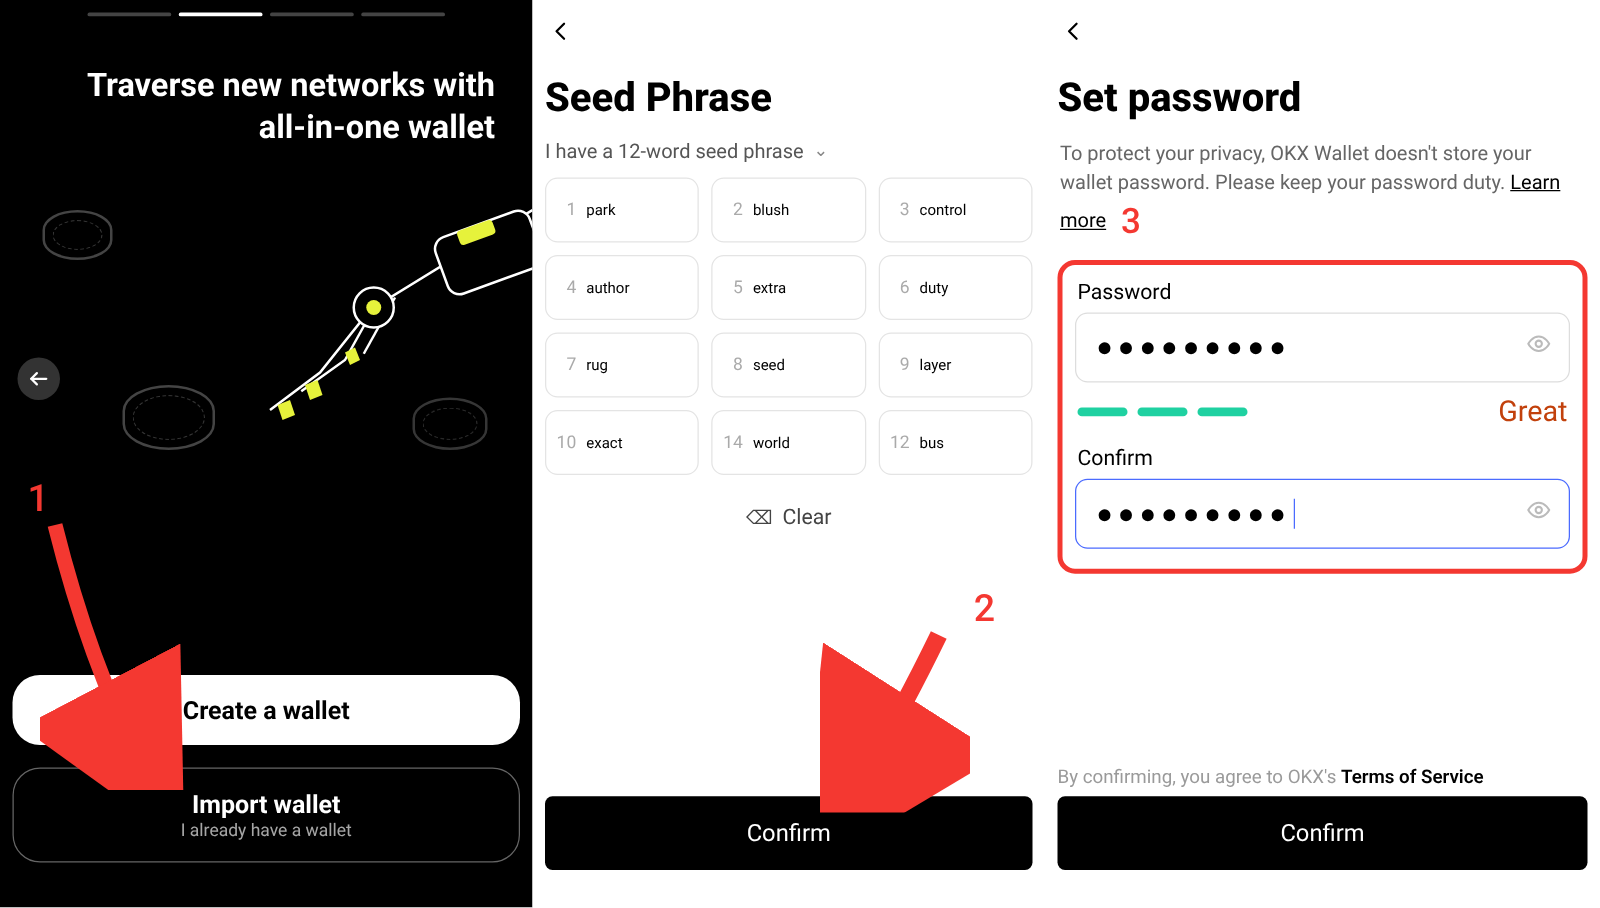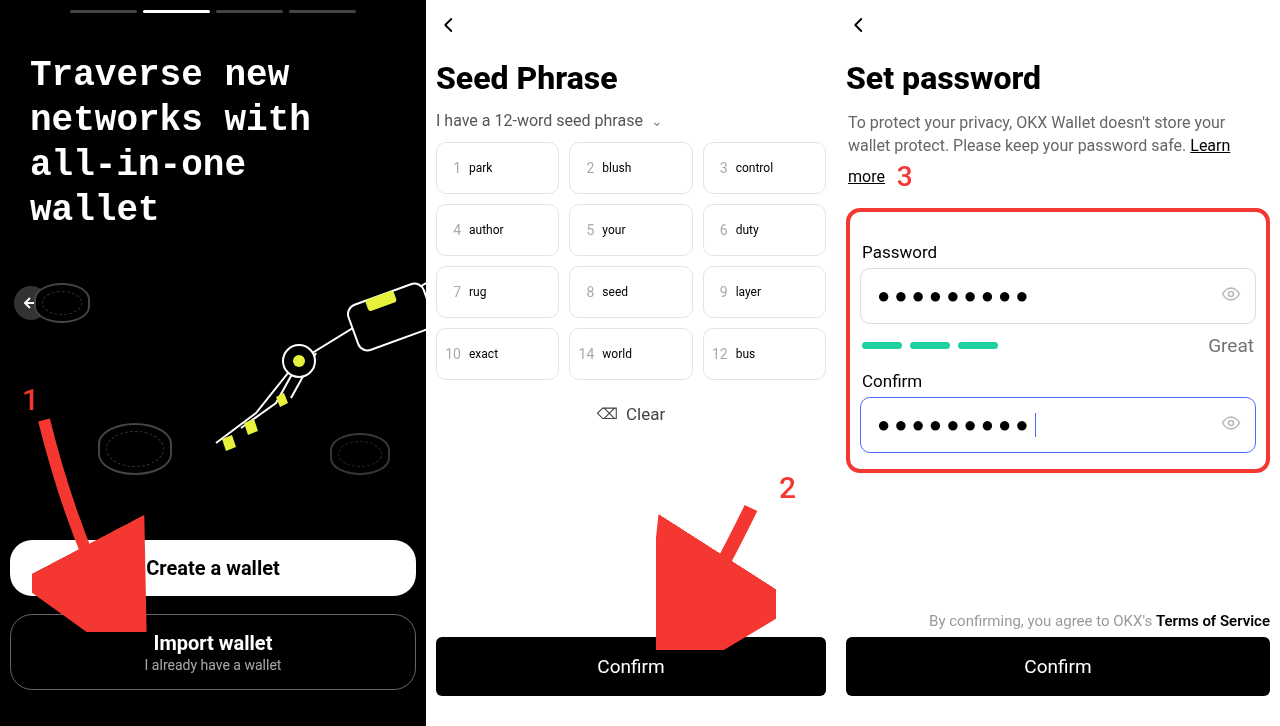--- a/index.html
+++ b/index.html
@@ -7,21 +7,21 @@
   .panel{height:726px;position:relative;}
   .p1{width:426px;background:#000;color:#fff;padding:0 10px;}
   .p2{width:410px;background:#fff;color:#000;padding:0 10px;}
   .p3{width:444px;background:#fff;color:#000;padding:0 10px;}
 
   
   .progress{display:flex;gap:6px;padding:10px 60px 0 60px;}
   .progress span{height:3px;flex:1;background:#444;border-radius:2px;}
   .progress span.active{background:#fff;}
   .back-icon{position:absolute;left:14px;top:286px;width:34px;height:34px;border-radius:50%;background:#333;display:flex;align-items:center;justify-content:center;color:#fff;cursor:pointer;}
-  .hero-title{font-size:36px;font-weight:700;text-align:left;line-height:1.25;padding:40px 20px 0 20px;font-family:Liberation Mono, monospace;}
+  .hero-title{font-size:26px;font-weight:700;text-align:right;line-height:1.25;padding:40px 20px 0 20px;}
   .hero-art{position:relative;height:260px;margin-top:10px;}
   .coin{position:absolute;border-radius:50%;background:#000;border:2px solid #444;}
   .coin::before{content:"";position:absolute;inset:6px;border-radius:50%;border:1px dashed #333;}
   .hand{position:absolute;right:-10px;top:30px;width:300px;height:180px;}
   .btn-stack{position:absolute;bottom:36px;left:10px;right:10px;display:flex;flex-direction:column;gap:18px;}
   .btn{border-radius:22px;padding:16px 10px;text-align:center;cursor:pointer;border:none;}
   .btn-primary{background:#fff;color:#000;}
   .btn-outline{background:#000;color:#fff;border:1px solid #666;}
   .btn .t1{font-size:20px;font-weight:700;}
   .btn .t2{font-size:14px;opacity:.65;margin-top:2px;}
@@ -40,32 +40,32 @@
   .seed-cell{border:1px solid #e4e4e4;border-radius:10px;height:52px;display:flex;align-items:center;padding:0 8px;gap:8px;}
   .seed-cell .n{color:#aaa;font-size:14px;min-width:16px;text-align:right;}
   .seed-cell .w{font-size:12px;}
   .clear-row{display:flex;align-items:center;justify-content:center;gap:8px;color:#444;margin-top:24px;font-size:17px;cursor:pointer;}
   .lock-ico{font-size:15px;}
   .confirm-bar{position:absolute;left:10px;right:10px;bottom:30px;background:#000;color:#fff;text-align:center;font-size:19px;padding:18px 0;border-radius:6px;cursor:pointer;}
 
   
   .desc{color:#666;font-size:16px;line-height:1.45;padding:0 2px 6px 2px;}
   .learn{color:#000;text-decoration:underline;cursor:pointer;}
-  .red-box{border:4px solid #f43831;border-radius:14px;padding:28px 10px 16px 10px;margin-top:4px;}
+  .red-box{border:4px solid #f43831;border-radius:14px;padding:10px 10px 16px 10px;margin-top:4px;}
   .field-label{font-size:17px;padding:2px 2px 6px 2px;}
   .field{border:1px solid #ddd;border-radius:10px;height:56px;display:flex;align-items:center;padding:0 48px 0 16px;position:relative;background:#fff;}
   .field.active{border:1px solid #4b6bff;}
   .dots{letter-spacing:4px;font-size:22px;}
   .eye{position:absolute;right:14px;color:#bbb;font-size:18px;cursor:pointer;}
   .cursor{display:inline-block;width:1px;height:24px;background:#4b6bff;margin-left:2px;vertical-align:middle;}
   .strength-row{display:flex;align-items:center;margin:10px 2px 12px 2px;}
   .bars{display:flex;gap:8px;}
   .bars span{width:40px;height:7px;border-radius:4px;background:#1fd1a1;}
-  .strength-label{margin-left:auto;color:#737373;font-size:19px;}
-  .tos{position:absolute;left:10px;right:10px;bottom:96px;text-align:right;color:#9a9a9a;font-size:15px;}
+  .strength-label{margin-left:auto;color:#c2410c;font-size:23px;}
+  .tos{position:absolute;left:10px;right:10px;bottom:96px;text-align:left;color:#9a9a9a;font-size:15px;}
   .tos b{color:#000;font-weight:600;}
 </style>
 </head>
 <body>
 
 <div class="panel p1">
   <div class="progress">
     <span></span>
       <span class="active"></span>
       <span></span>
@@ -142,21 +142,21 @@
       <div class="seed-cell">
         <span class="n">3</span>
         <span class="w">control</span>
       </div>
       <div class="seed-cell">
         <span class="n">4</span>
         <span class="w">author</span>
       </div>
       <div class="seed-cell">
         <span class="n">5</span>
-        <span class="w">your</span>
+        <span class="w">extra</span>
       </div>
       <div class="seed-cell">
         <span class="n">6</span>
         <span class="w">duty</span>
       </div>
       <div class="seed-cell">
         <span class="n">7</span>
         <span class="w">rug</span>
       </div>
       <div class="seed-cell">
@@ -199,21 +199,21 @@
 </div>
 
 <div class="panel p3">
   <span class="back-chevron">
     <svg width="18" height="18" viewBox="0 0 24 24" fill="none" stroke="#000" stroke-width="2.4" stroke-linecap="round" stroke-linejoin="round">
         <polyline points="15 4 7 12 15 20"></polyline>
       </svg>
   </span>
   <div class="screen-title" style="padding-top:18px;">Set password</div>
   <div class="desc">
-    <span>To protect your privacy, OKX Wallet doesn't store your wallet protect. Please keep your password safe.  </span>
+    <span>To protect your privacy, OKX Wallet doesn't store your wallet password. Please keep your password duty.  </span>
     <span class="learn">Learn more</span>
     &nbsp;&nbsp;<span class="num-badge" style="position:static;font-size:28px;vertical-align:middle;">3</span>
   </div>
   <div class="red-box">
     <div class="field-label">Password</div>
     <div class="field">
       <span class="dots">●●●●●●●●●</span>
       <span class="eye">
         <svg width="20" height="20" viewBox="0 0 24 24" fill="none" stroke="#bbb" stroke-width="2">
             <path d="M2 12s3.5-7 10-7 10 7 10 7-3.5 7-10 7S2 12 2 12z"></path>

